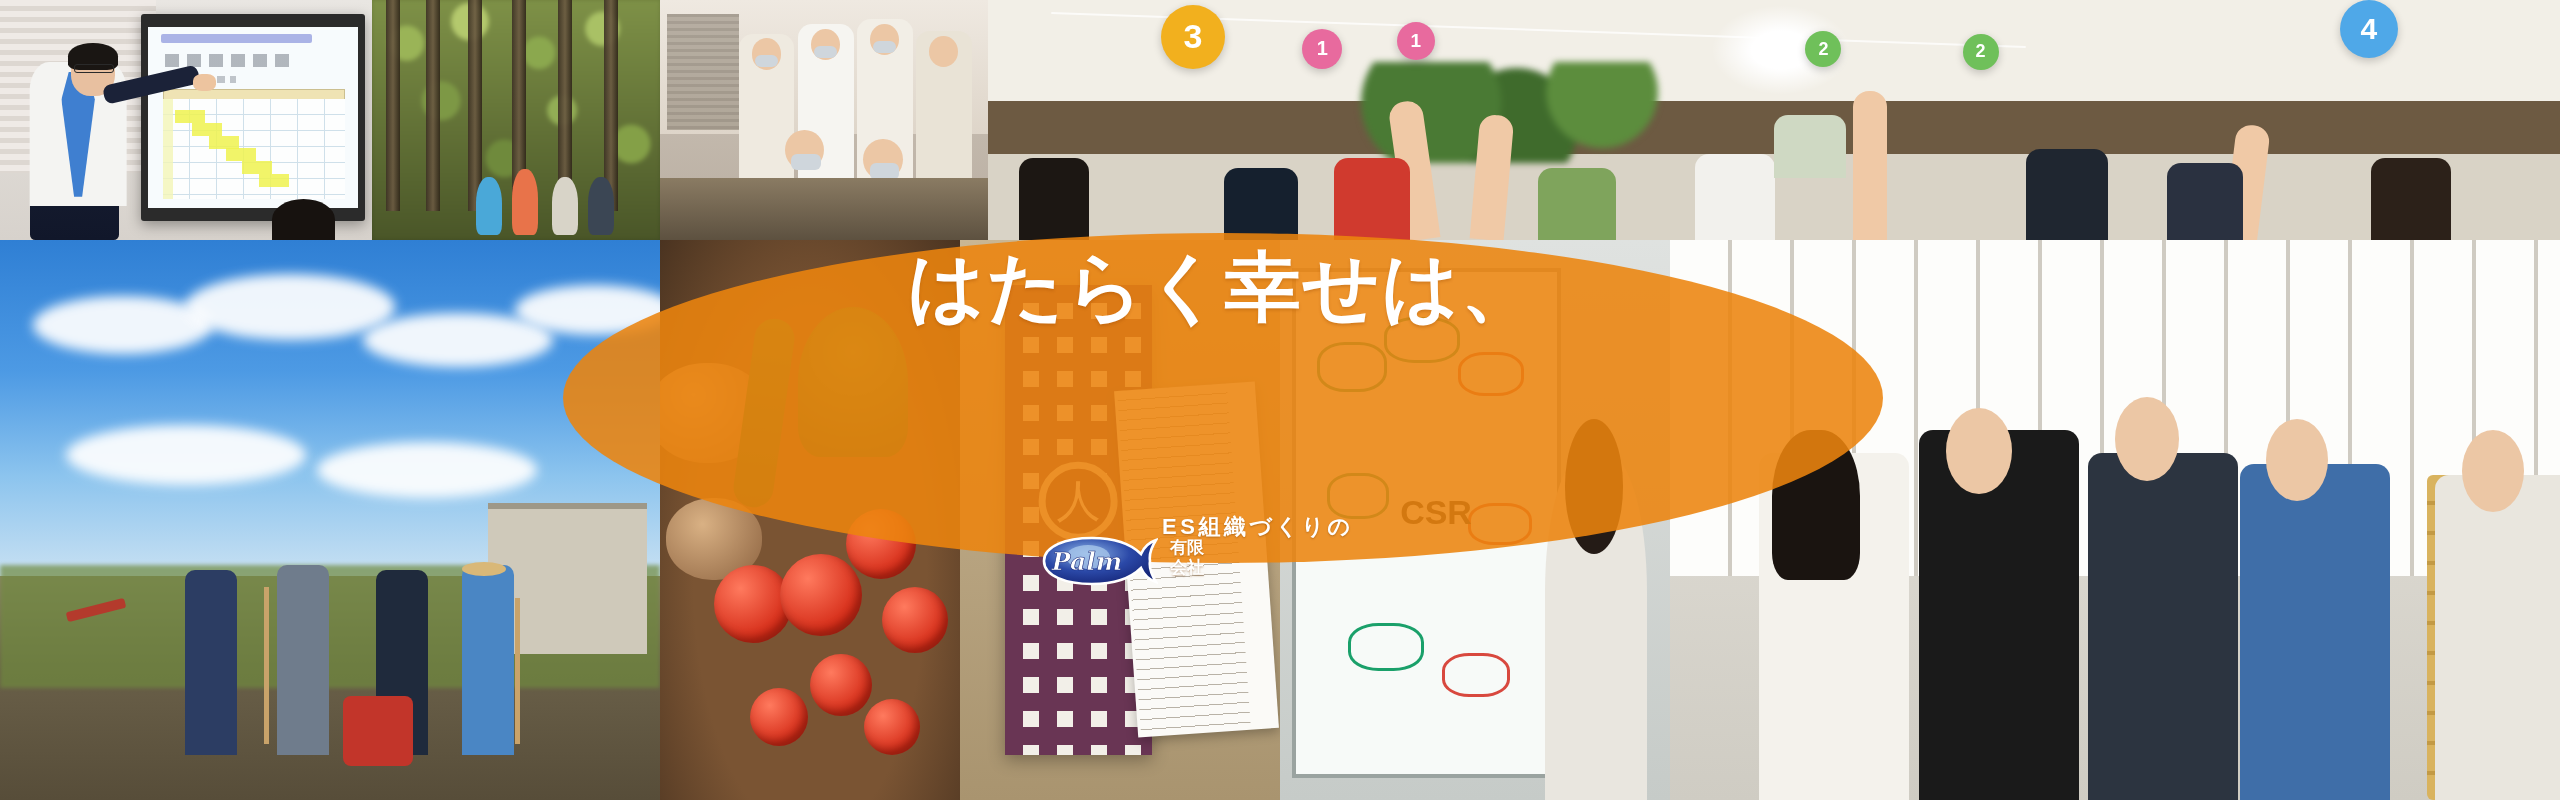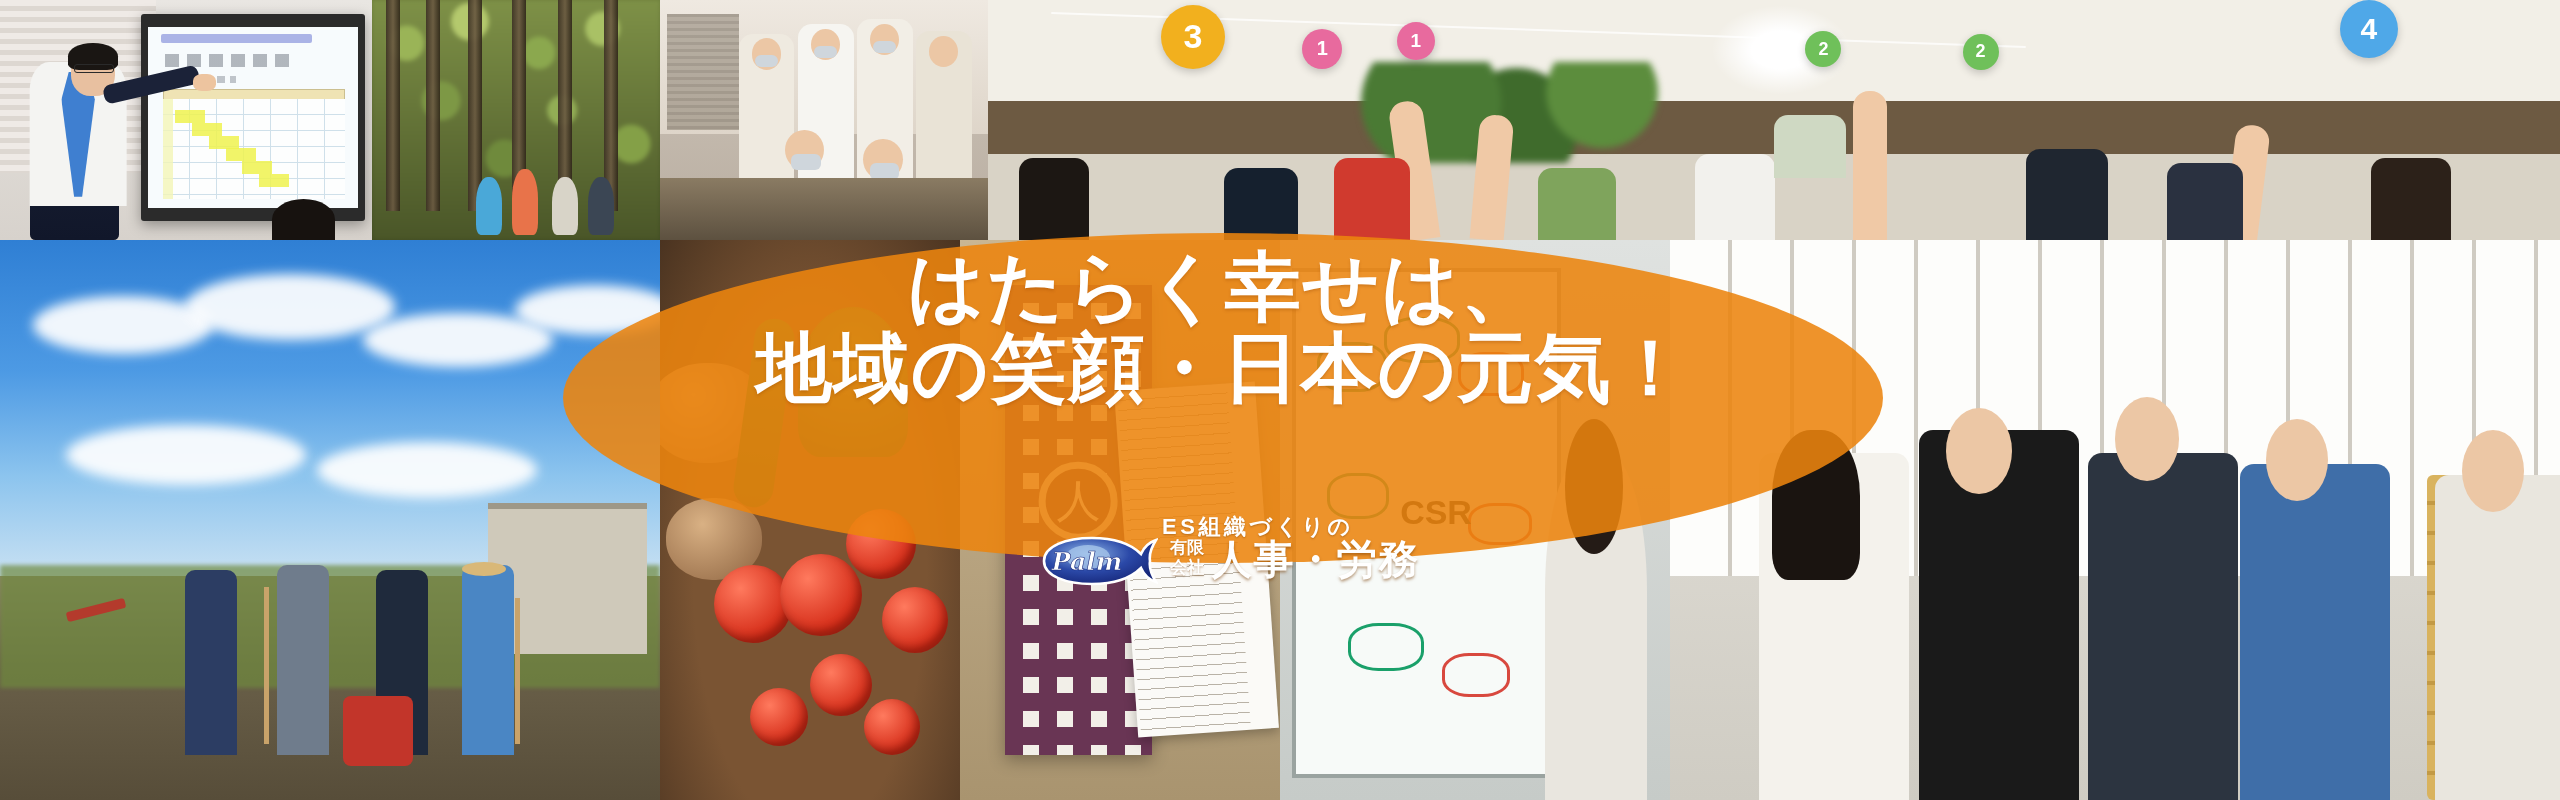--- a/index.html
+++ b/index.html
@@ -386,21 +386,20 @@
       <div class="person" style="left:86%;width:150px;height:58%;background:#e9e6de;"></div>
       <div class="pface" style="left:89%;top:34%;width:62px;height:82px;"></div>
     </div>
 
   </div>
 
   <div class="oval"></div>
 
   <div class="oval-txt">
     <div class="line">はたらく幸せは、</div>
-    <div class="line">地域の笑顔・日本の元気！</div>
   </div>
 
   <div class="logo">
 
     <div class="logo-top">ES組織づくりの</div>
 
     <div class="fishmark">
       <svg viewBox="0 0 118 52" width="118" height="52" aria-hidden="true">
         <defs>
           <radialGradient id="pg" cx="38%" cy="34%" r="70%">
@@ -415,18 +414,17 @@
         <ellipse cx="48" cy="23" rx="22" ry="12" fill="#a8c6ea" opacity=".78"></ellipse>
         <text x="47" y="36" text-anchor="middle" font-family="DejaVu Serif, Liberation Serif, serif" font-size="25" font-style="italic" font-weight="700" fill="#ffffff" stroke="#16277a" stroke-width="0.6">Palm</text>
       </svg>
     </div>
 
     <div class="logo-prefix">
       <span>有限</span><br>
       <span>会社</span>
     </div>
 
-    <div class="logo-main">人事・労務</div>
 
 
   </div>
 
 </div>
 
 </body></html>

